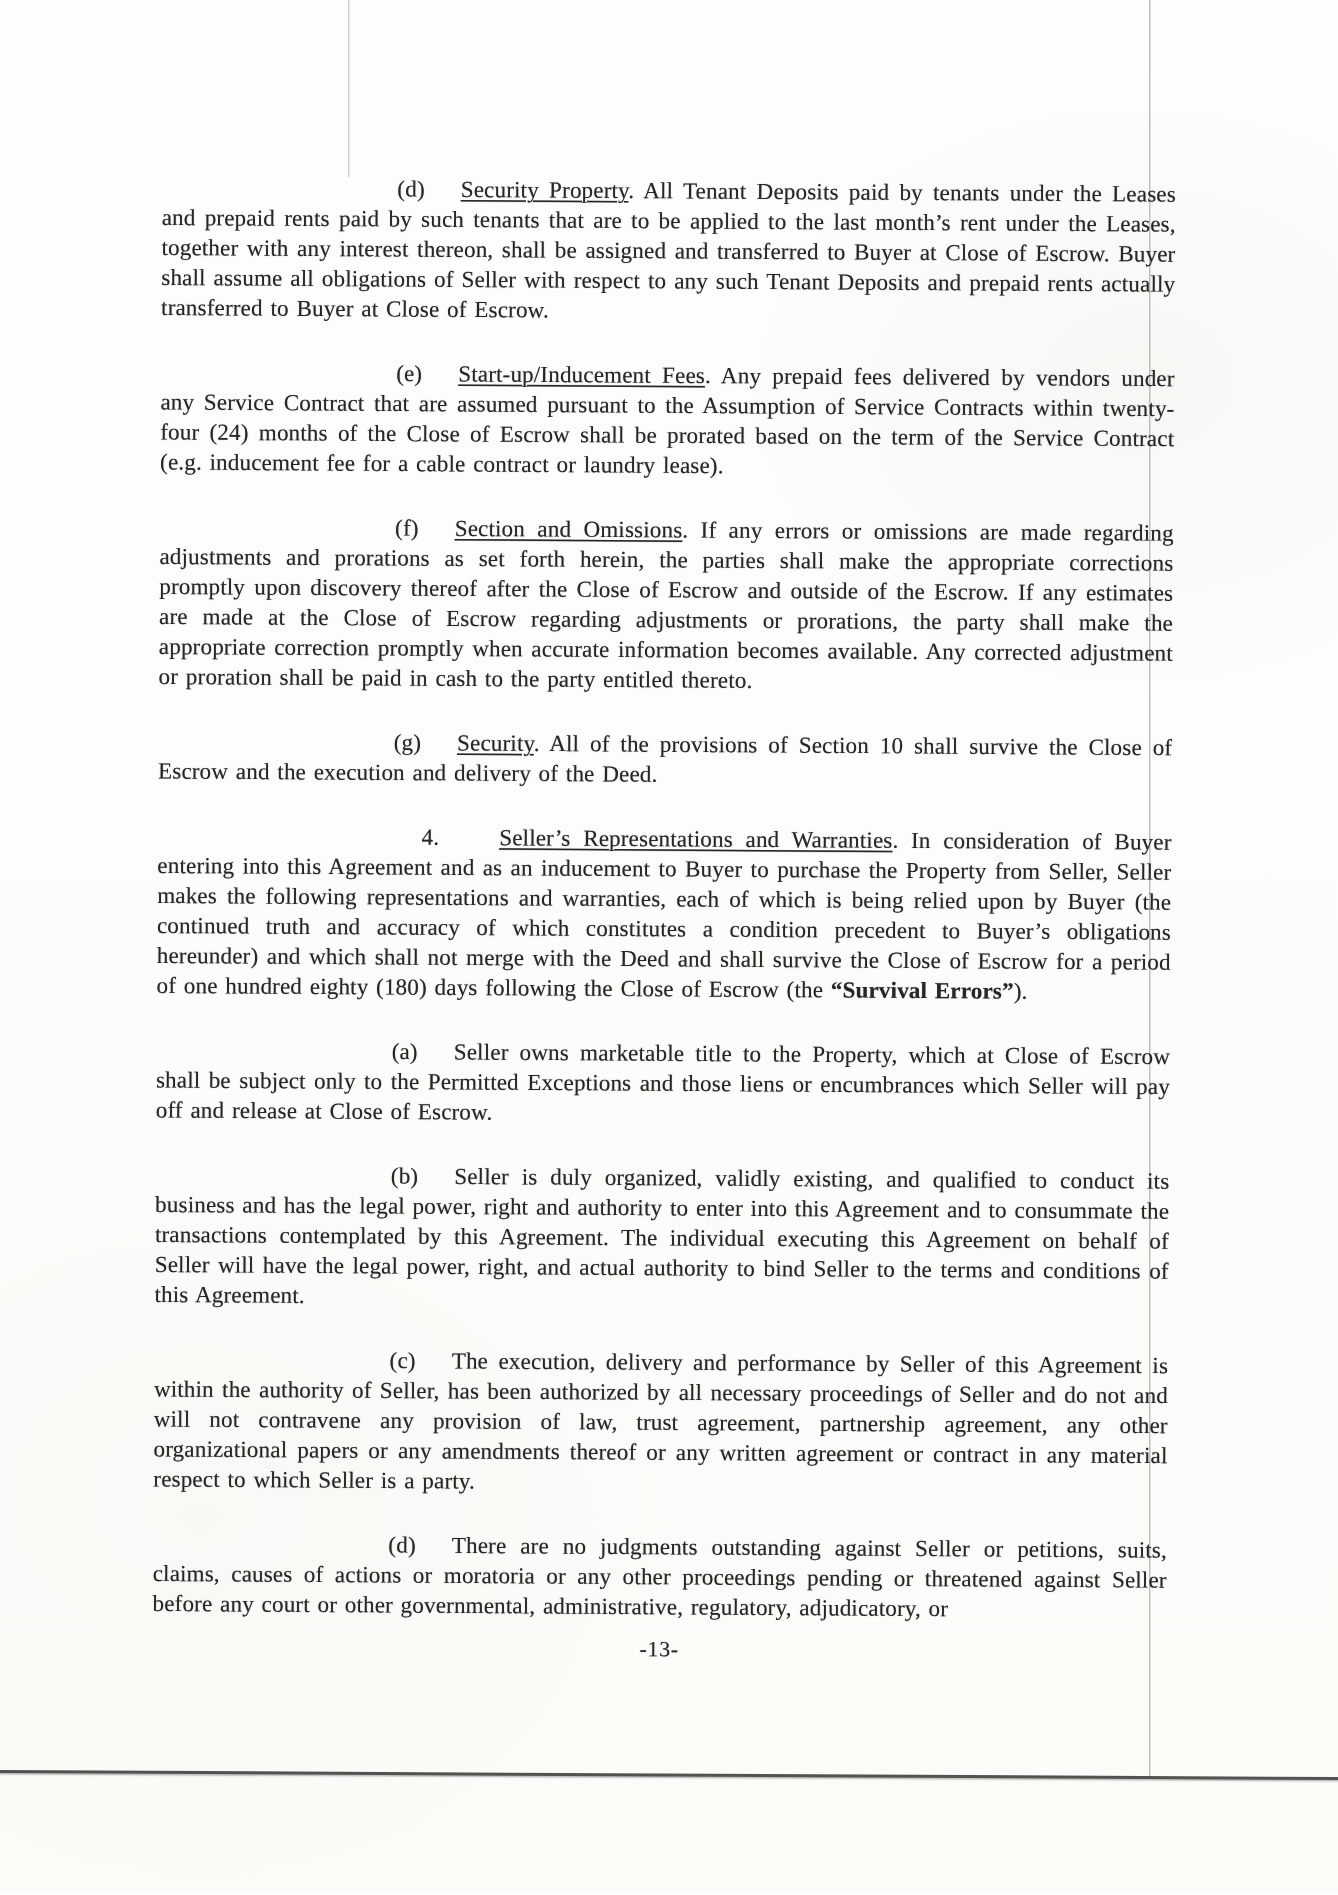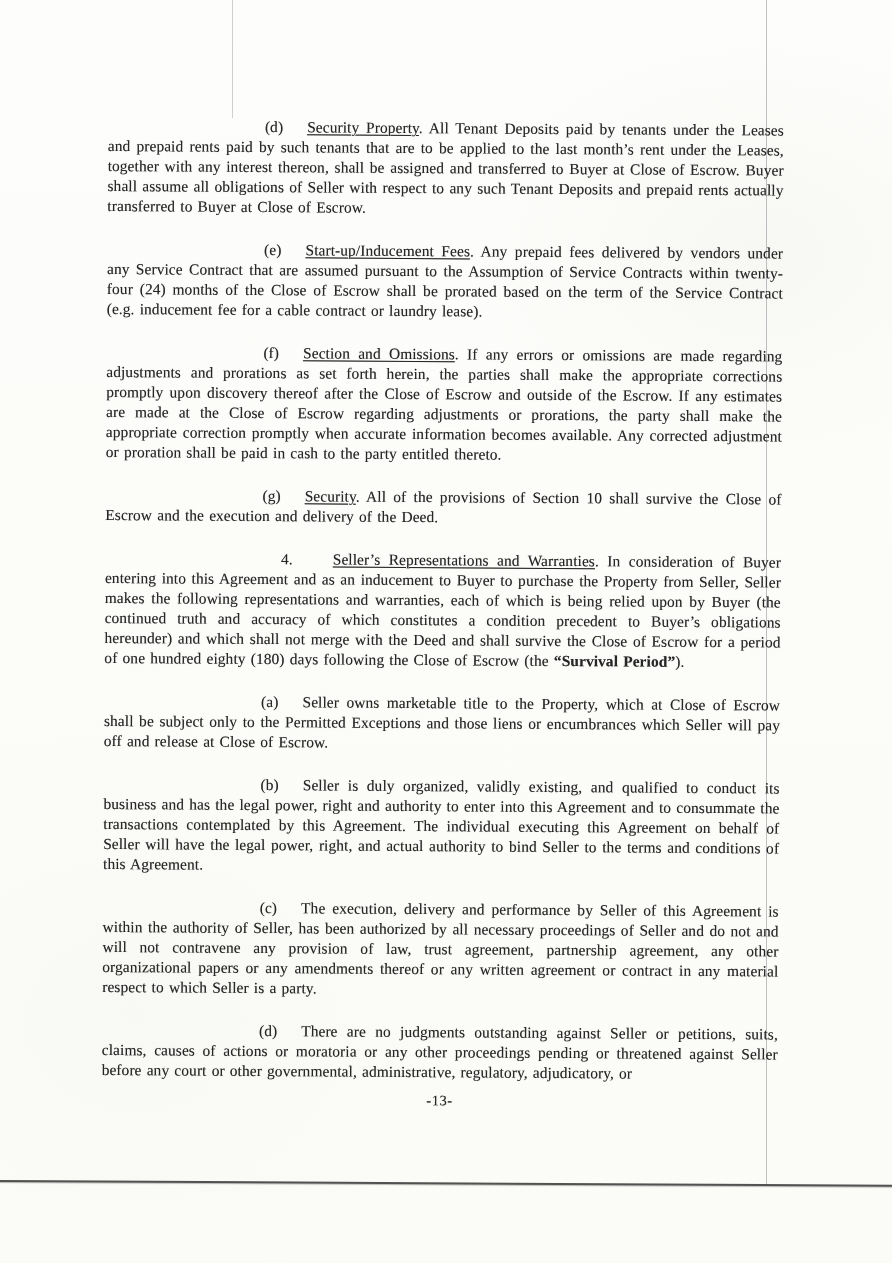--- a/index.html
+++ b/index.html
@@ -96,21 +96,21 @@
       <span>Any prepaid fees delivered by vendors under any Service Contract that are assumed pursuant to the Assumption of Service Contracts within twenty-four (24) months of the Close of Escrow shall be prorated based on the term of the Service Contract (e.g. inducement fee for a cable contract or laundry lease).</span></p>
 
     <p class="para"><span class="plabel">(f)</span><span class="ptab"></span><span class="phead">Section and Omissions</span><span>.</span>
       <span>If any errors or omissions are made regarding adjustments and prorations as set forth herein, the parties shall make the appropriate corrections promptly upon discovery thereof after the Close of Escrow and outside of the Escrow. If any estimates are made at the Close of Escrow regarding adjustments or prorations, the party shall make the appropriate correction promptly when accurate information becomes available. Any corrected adjustment or proration shall be paid in cash to the party entitled thereto.</span></p>
 
     <p class="para"><span class="plabel">(g)</span><span class="ptab"></span><span class="phead">Security</span><span>.</span>
       <span>All of the provisions of Section 10 shall survive the Close of Escrow and the execution and delivery of the Deed.</span></p>
 
     <p class="para sec"><span class="plabel">4.</span><span class="ptab"></span><span class="phead">Seller’s Representations and Warranties</span><span>.</span>
       <span>In consideration of Buyer entering into this Agreement and as an inducement to Buyer to purchase the Property from Seller, Seller makes the following representations and warranties, each of which is being relied upon by Buyer (the continued truth and accuracy of which constitutes a condition precedent to Buyer’s obligations hereunder) and which shall not merge with the Deed and shall survive the Close of Escrow for a period of one hundred eighty (180) days following the Close of Escrow (the</span>
-      <b class="pbold">“Survival Period”</b><span>).</span></p>
+      <b class="pbold">“Survival Errors”</b><span>).</span></p>
 
     <p class="para"><span class="plabel">(a)</span><span class="ptab"></span><span>Seller owns marketable title to the Property, which at Close of Escrow shall be subject only to the Permitted Exceptions and those liens or encumbrances which Seller will pay off and release at Close of Escrow.</span></p>
 
     <p class="para"><span class="plabel">(b)</span><span class="ptab"></span><span>Seller is duly organized, validly existing, and qualified to conduct its business and has the legal power, right and authority to enter into this Agreement and to consummate the transactions contemplated by this Agreement. The individual executing this Agreement on behalf of Seller will have the legal power, right, and actual authority to bind Seller to the terms and conditions of this Agreement.</span></p>
 
     <p class="para"><span class="plabel">(c)</span><span class="ptab"></span><span>The execution, delivery and performance by Seller of this Agreement is within the authority of Seller, has been authorized by all necessary proceedings of Seller and do not and will not contravene any provision of law, trust agreement, partnership agreement, any other organizational papers or any amendments thereof or any written agreement or contract in any material respect to which Seller is a party.</span></p>
 
     <p class="para"><span class="plabel">(d)</span><span class="ptab"></span><span>There are no judgments outstanding against Seller or petitions, suits, claims, causes of actions or moratoria or any other proceedings pending or threatened against Seller before any court or other governmental, administrative, regulatory, adjudicatory, or</span></p>
 
     <div class="page-number">-13-</div>

